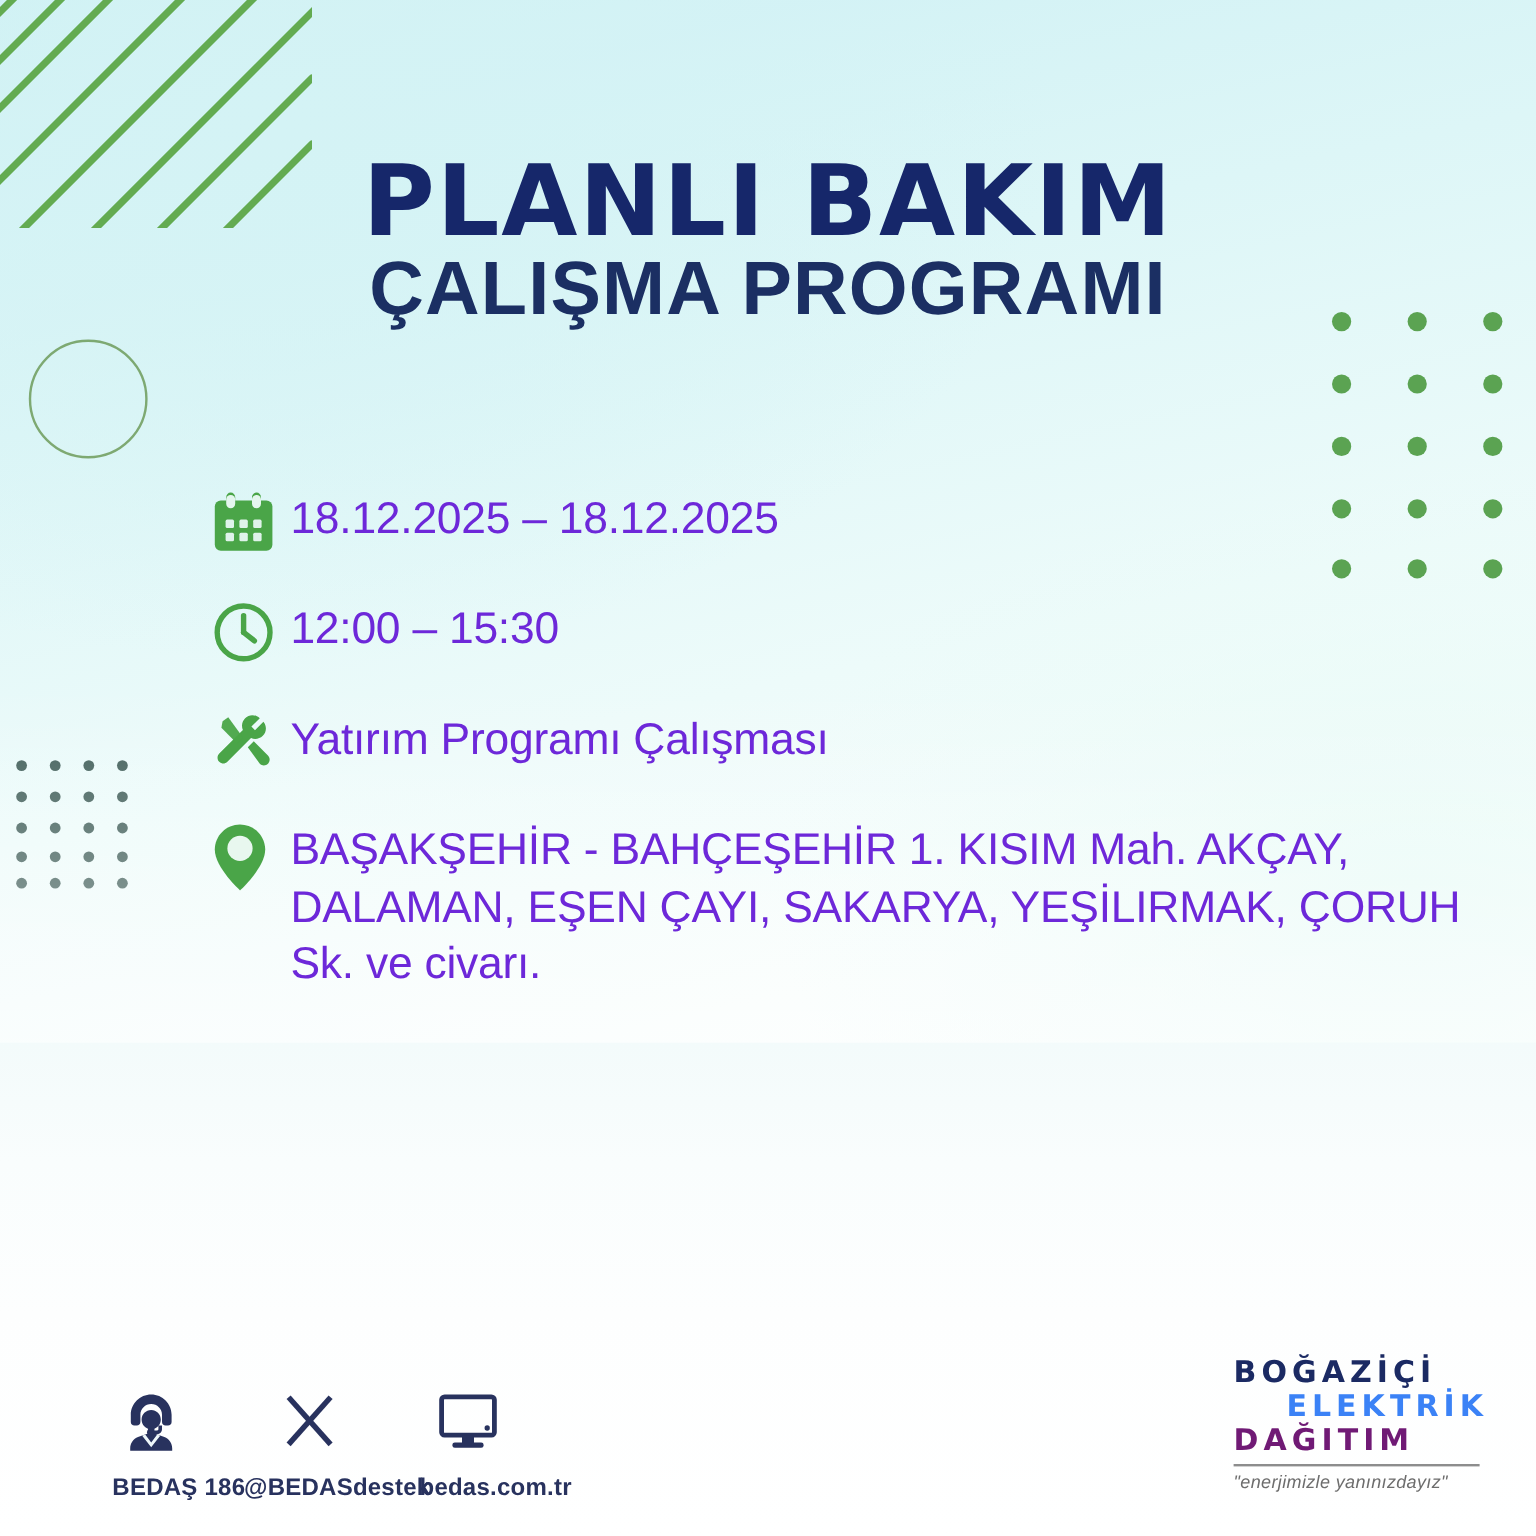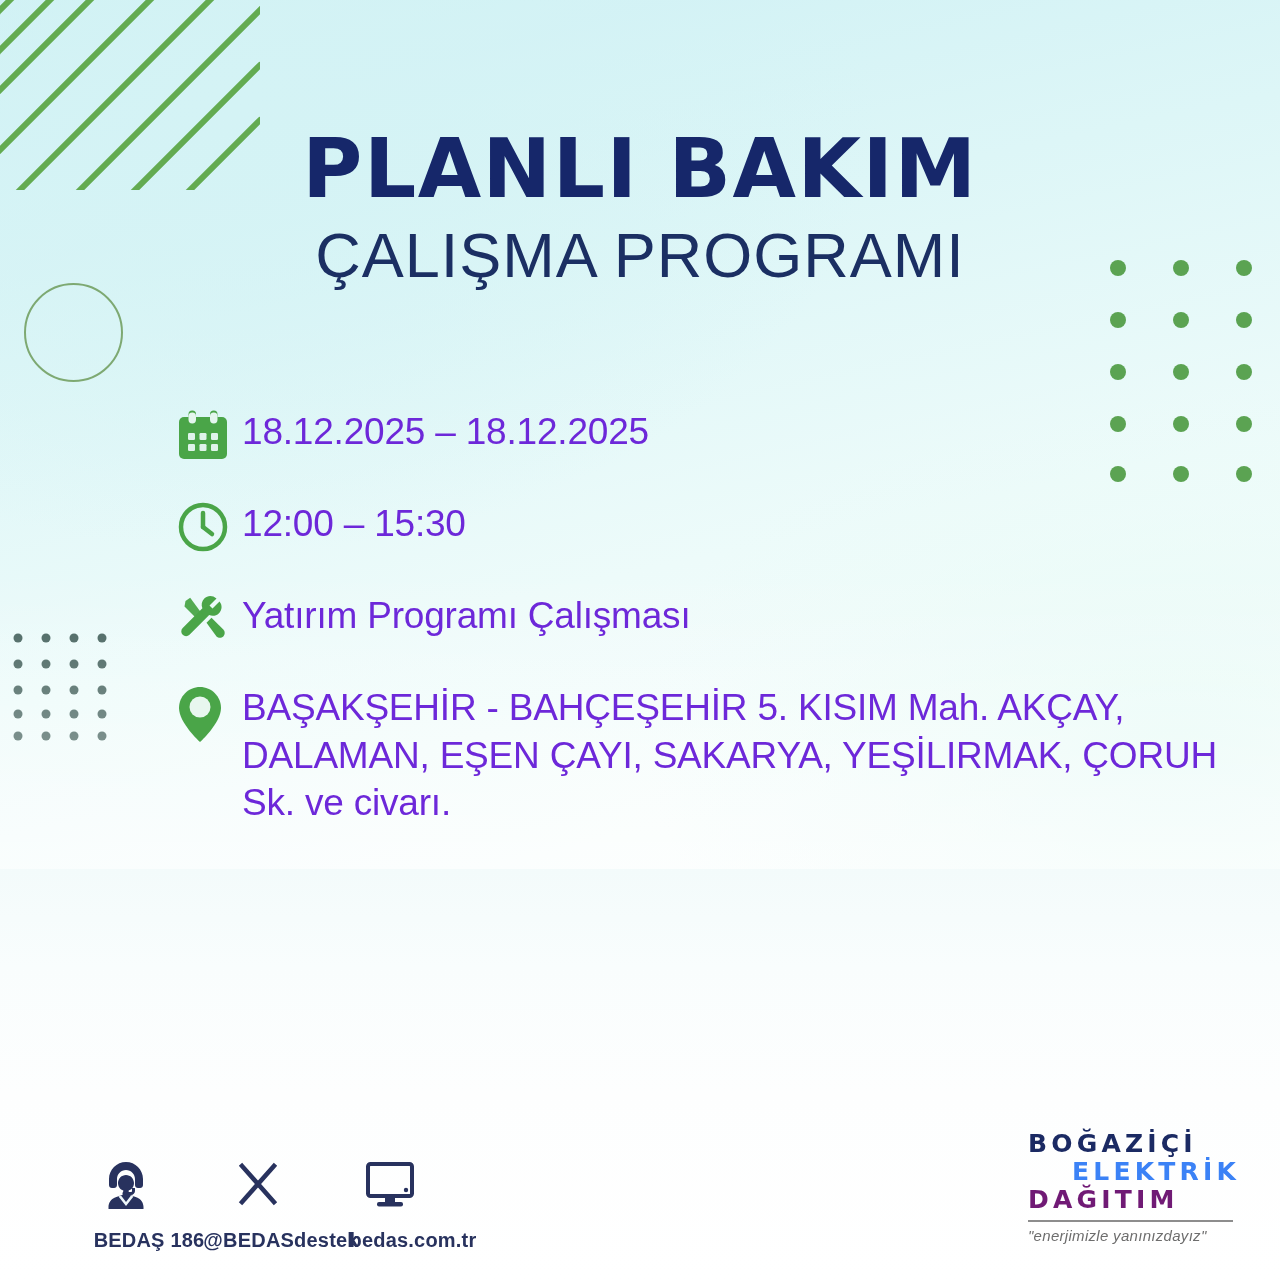--- a/index.html
+++ b/index.html
@@ -94,23 +94,22 @@
   }
   .title-main {
     font-size: 82px;
     font-weight: 800;
     letter-spacing: 1.5px;
     color: #16276a;
     line-height: 1.0;
     font-family: "DejaVu Sans", sans-serif;
   }
   .title-sub {
-    margin-top: 14px;
     font-size: 63px;
-    font-weight: 400;
+    font-weight: 700;
     letter-spacing: 1px;
     color: #1b2f63;
     line-height: 1.0;
     font-family: "Liberation Sans", sans-serif;
   }
 
   
   .info {
     position: absolute;
     left: 176px;
@@ -338,21 +337,21 @@
       <span class="row-text">Yatırım Programı Çalışması</span>
     </div>
 
     <div class="row row-location">
       <span class="row-icon">
         <svg width="48" height="60" viewBox="0 0 48 60">
           <path d="M24 2 C12.4 2 3 11.4 3 23 C3 38 24 57 24 57 C24 57 45 38 45 23 C45 11.4 35.6 2 24 2 Z" fill="#4aa548"></path>
           <circle cx="24" cy="22" r="10.5" fill="#e8f7ef"></circle>
         </svg>
       </span>
-      <span class="row-text">BAŞAKŞEHİR - BAHÇEŞEHİR 5. KISIM Mah. AKÇAY, DALAMAN, EŞEN ÇAYI, SAKARYA, YEŞİLIRMAK, ÇORUH Sk. ve civarı.</span>
+      <span class="row-text">BAŞAKŞEHİR - BAHÇEŞEHİR 1. KISIM Mah. AKÇAY, DALAMAN, EŞEN ÇAYI, SAKARYA, YEŞİLIRMAK, ÇORUH Sk. ve civarı.</span>
     </div>
   </div>
 
   <div class="footer-contacts">
 
     <div class="contact">
       <span class="contact-icon">
         <svg width="58" height="58" viewBox="0 0 58 58">
           <g fill="#28325e">
             <path d="M29 7 C19.6 7 12 14.6 12 24 L12 30 C12 31.7 13.3 33 15 33 L17 33 C18.7 33 20 31.7 20 30 L20 24 C20 19 24 15 29 15 C34 15 38 19 38 24 L38 30 C38 31.7 39.3 33 41 33 L43 33 C44.7 33 46 31.7 46 30 L46 24 C46 14.6 38.4 7 29 7 Z"></path>

